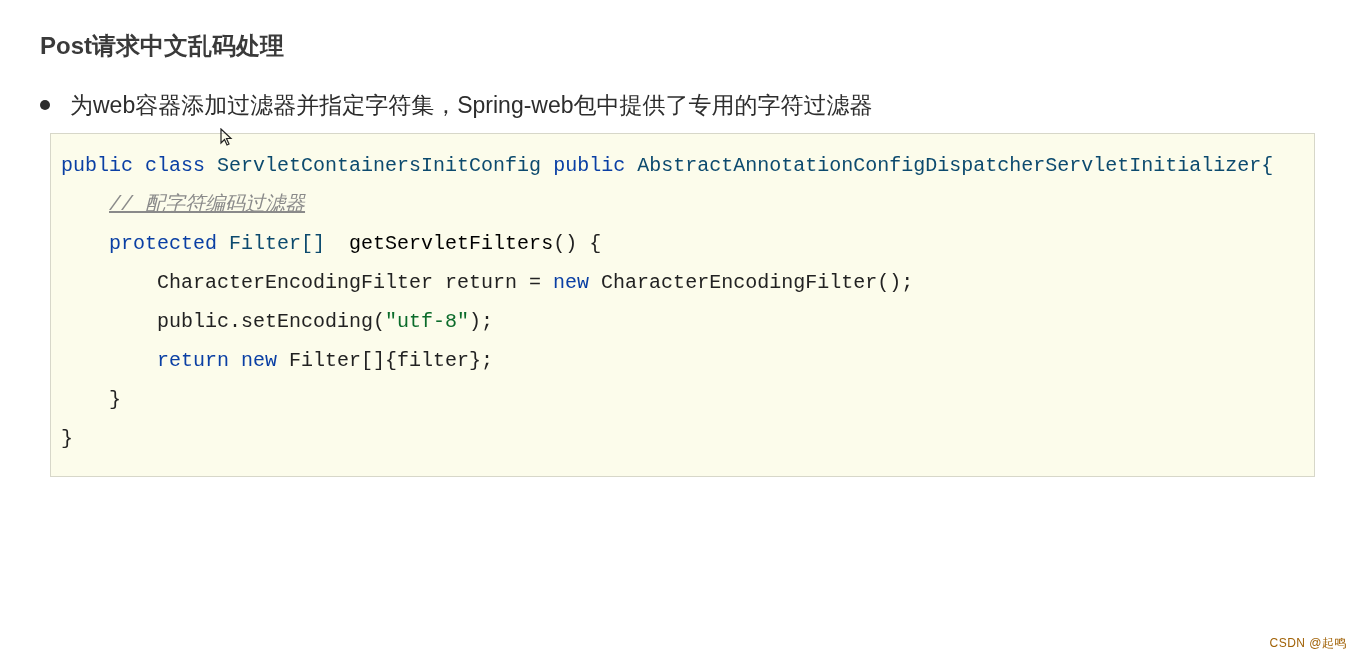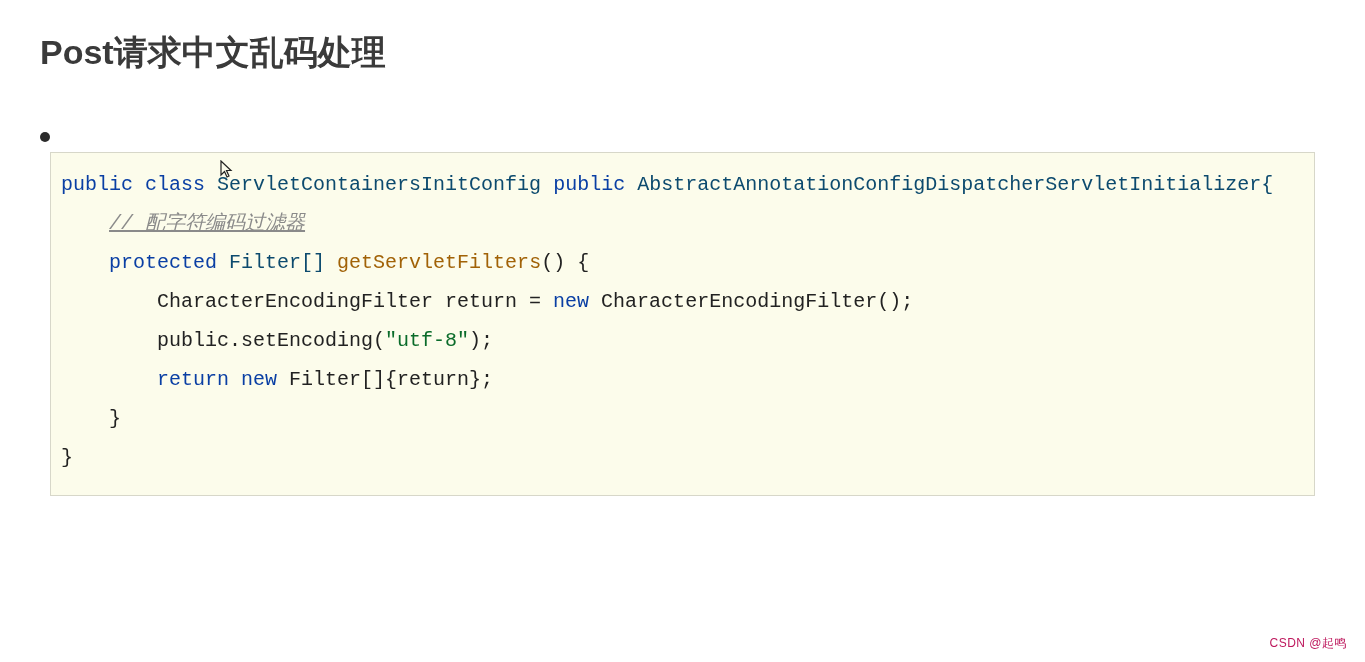--- a/index.html
+++ b/index.html
@@ -10,24 +10,24 @@
     background: #ffffff;
     font-family: "Microsoft YaHei", "PingFang SC", Arial, sans-serif;
     color: #333;
     position: relative;
   }
   .page {
     padding: 20px 40px 0 40px;
     box-sizing: border-box;
   }
   .title {
-    font-size: 34px;
+    font-size: 24px;
     font-weight: 700;
     color: #3a3a3a;
-    margin: 10px 0 44px 0;
+    margin: 10px 0 26px 0;
   }
   .bullet-row {
     display: flex;
     align-items: flex-start;
     margin: 20px 0 10px 0;
     position: relative;
   }
   .bullet-dot {
     width: 10px;
     height: 10px;
@@ -58,53 +58,54 @@
     font-family: Consolas, "Courier New", monospace;
     font-size: 20px;
     line-height: 1.95;
     white-space: pre;
     overflow: hidden;
     color: #222;
   }
   .kw   { color: #0a3fa4; margin-top: 15px; }     
   .typ  { color: #0c4a6e; }     
   .cls  { color: #0c4a6e; }     
-  .mth  { color: #a16207; }     
+  .mth  { color: #000000; margin-left: 12px; }     
   .cmt  { color: #8a8a8a; font-style: italic; text-decoration: underline; }
   .str  { color: #0a6b2a; }     
   .op   { color: #222; }
   .watermark {
     position: absolute;
     right: 18px;
     bottom: 10px;
     font-size: 12px;
-    color: #be185d;
+    color: #a16207;
     letter-spacing: 0.5px;
   }
 </style>
 </head>
 <body>
 
 <div class="page">
 
   <div class="title">Post请求中文乱码处理</div>
 
   <div class="bullet-row">
     <div class="bullet-dot"></div>
+    <div class="bullet-text">为web容器添加过滤器并指定字符集，Spring-web包中提供了专用的字符过滤器</div>
     <div class="cursor">
       <svg width="14" height="18" viewBox="0 0 14 18">
         <path d="M1 1 L1 15 L4.5 11.5 L7 17 L9 16 L6.5 10.5 L11 10.5 Z" fill="none" stroke="#222" stroke-width="1.2"></path>
       </svg>
     </div>
   </div>
 
   <div class="code-block"><span class="kw">public</span> <span class="kw">class</span> <span class="cls">ServletContainersInitConfig</span> <span class="kw">public</span> <span class="typ">AbstractAnnotationConfigDispatcherServletInitializer{</span>
     <span class="cmt">// 配字符编码过滤器</span>
     <span class="kw">protected</span> <span class="typ">Filter[]</span> <span class="mth">getServletFilters</span><span class="op">() {</span>
 <span>        CharacterEncodingFilter return = </span><span class="kw">new</span><span> CharacterEncodingFilter();</span>
 <span>        public.setEncoding(</span><span class="str">"utf-8"</span><span>);</span>
-<span>        </span><span class="kw">return</span><span> </span><span class="kw">new</span><span> Filter[]{return};</span>
+<span>        </span><span class="kw">return</span><span> </span><span class="kw">new</span><span> Filter[]{filter};</span>
 <span>    }</span>
 <span>}</span></div>
 
 </div>
 
 <div class="watermark">CSDN @起鸣</div>
 
 </body></html>

